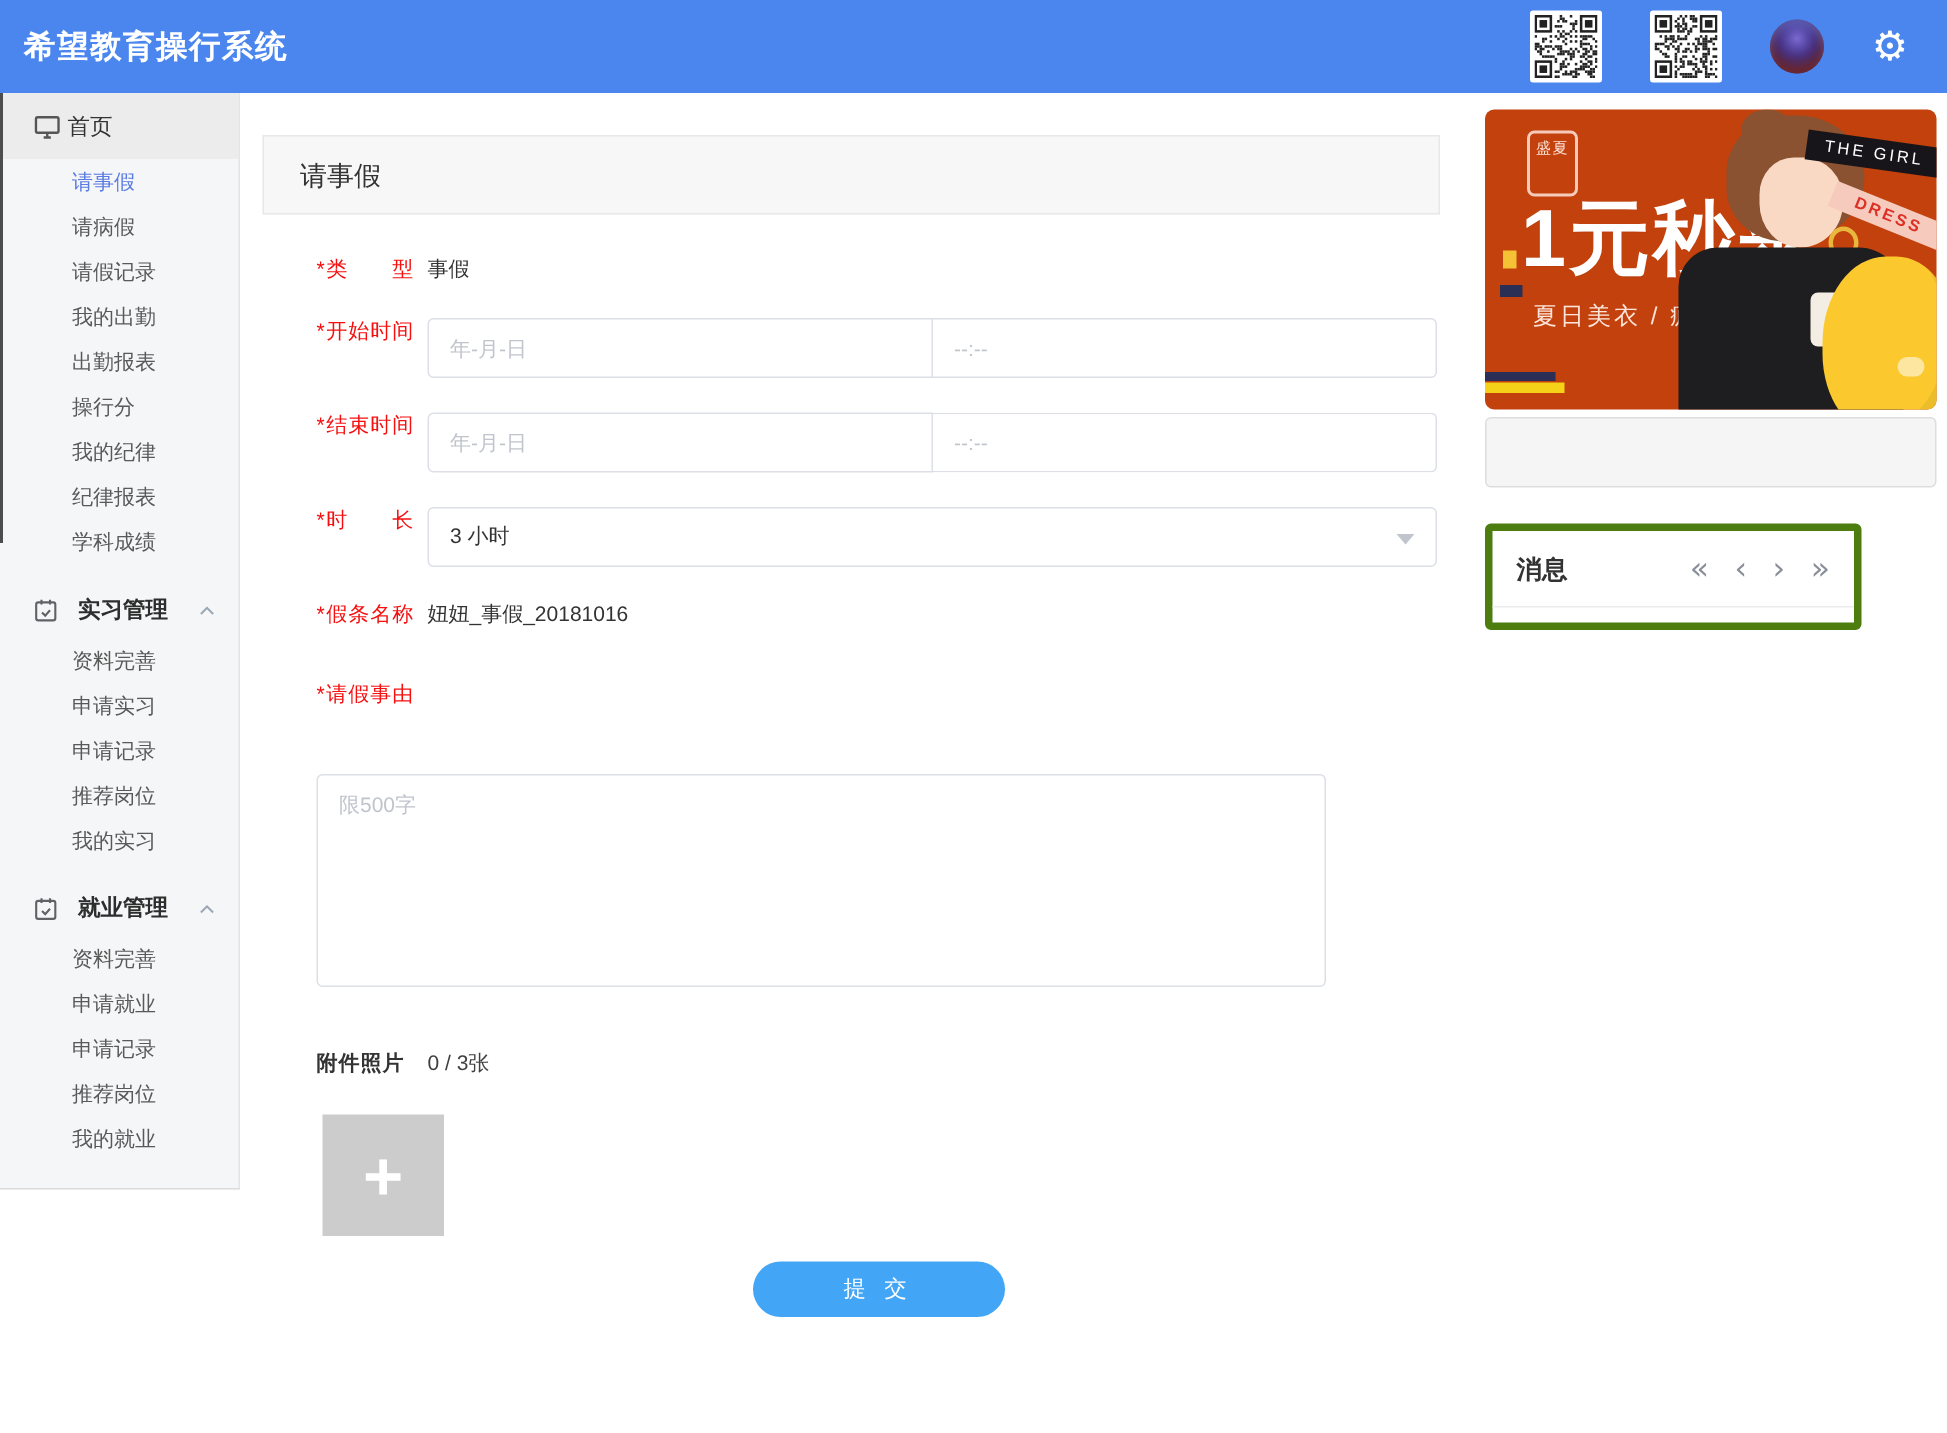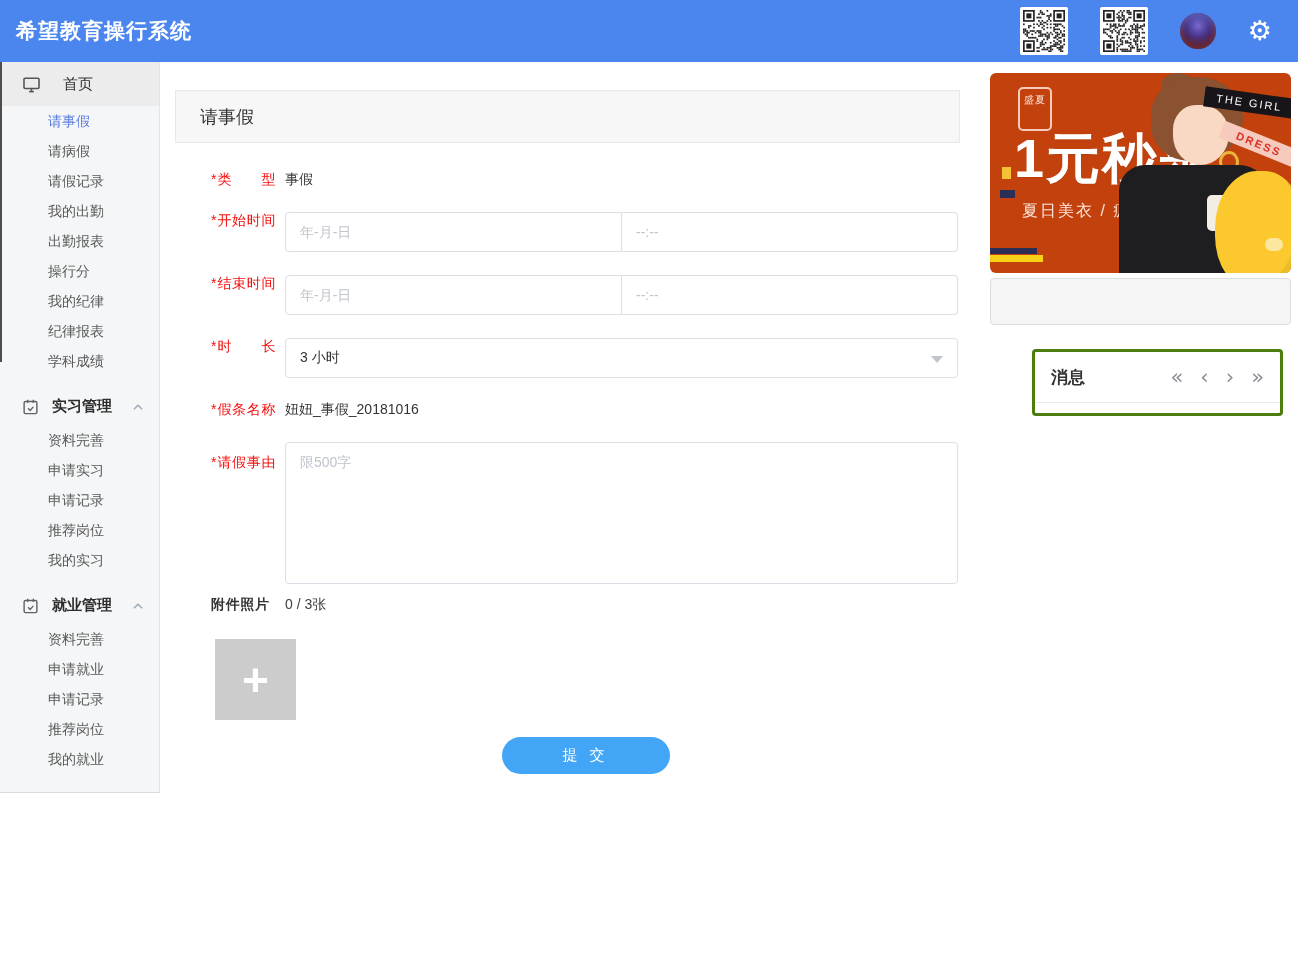--- a/index.html
+++ b/index.html
@@ -26,21 +26,21 @@
   }
   .gear { color:#fff; font-size:27px; line-height:1; cursor:pointer; }
 
   
   .sidebar {
     position:absolute; top:62px; left:0; width:160px; height:731px;
     background:#f5f6f7; border-right:1px solid #e4e4e4; border-bottom:1px solid #dcdcdc;
   }
   .scroll-thumb { position:absolute; top:62px; left:0; width:2px; height:300px; background:#4d4d4d; z-index:5; }
   .side-home {
-    height:44px; background:#ececec; display:flex; align-items:center; gap:22px;
+    height:44px; background:#ececec; display:flex; align-items:center; gap:4px;
     padding-left:22px; font-size:15px; color:#333; cursor:pointer;
   }
   .side-home svg { width:19px; height:19px; }
   .side-section-head {
     display:flex; align-items:center; gap:13px; padding:13px 14px 9px 22px;
     font-size:15px; font-weight:bold; color:#2d2d2d; cursor:pointer;
   }
   .side-section-head svg.sec-icon { width:17px; height:17px; flex:0 0 auto; }
   .side-section-head .chev { margin-left:auto; width:14px; height:14px; }
   .side-section-head.active .head-label { color:#5a7ce2; }
@@ -137,21 +137,21 @@
     position:absolute; top:62px; right:-8px; background:#f6cabc; color:#dc3127; font-size:11px; font-weight:bold;
     letter-spacing:2px; padding:3px 16px; transform:rotate(22deg); white-space:nowrap;
   }
   .ad-badge { position:absolute; right:8px; bottom:22px; width:18px; height:13px; background:rgba(255,255,255,.55); border-radius:7px; }
 
   .ad-footer {
     margin-top:5px; width:301px; height:47px; background:#f5f5f5;
     border:1px solid #dddddd; border-radius:4px;
   }
 
-  .msg-panel { margin-top:24px; width:251px; background:#fff; border:3px solid #4d7c0f; border-radius:4px;margin-left:42px; }
+  .msg-panel { margin-top:24px; width:251px; background:#fff; border:5px solid #4d7c0f; border-radius:4px; }
   .msg-head { display:flex; align-items:center; justify-content:space-between; height:51px; padding:0 16px; border-bottom:1px solid #ebebeb; }
   .msg-title { font-size:17px; font-weight:bold; color:#333; }
   .msg-pager { display:flex; align-items:center; gap:17px; }
   .pager-btn { color:#8a8f99; font-size:21px; line-height:1; cursor:pointer; font-family:"DejaVu Sans",sans-serif; }
   .msg-body { height:10px; }
 </style>
 </head>
 <body>
 
 <div class="header">
@@ -637,21 +637,21 @@
         <span>3 小时</span>
         <span class="select-caret"></span>
       </div>
     </div>
 
     <div class="form-row">
       <div class="row-label"><span class="star">*</span><span class="lbl-text">假条名称</span></div>
       <div class="row-value">妞妞_事假_20181016</div>
     </div>
 
-    <div class="form-row top" style="margin-bottom:12px;">
+    <div class="form-row top" style="margin-bottom:42px;flex-direction:column;">
       <div class="row-label" style="padding-top:12px;"><span class="star">*</span><span class="lbl-text">请假事由</span></div>
       <textarea class="reason" placeholder="限500字" style=""></textarea>
     </div>
 
     <div class="form-row" style="margin-bottom:25px;">
       <div class="row-label plain"><span class="lbl-text">附件照片</span></div>
       <div class="row-value gray">0 / 3张</div>
     </div>
 
     <div class="upload-box">

